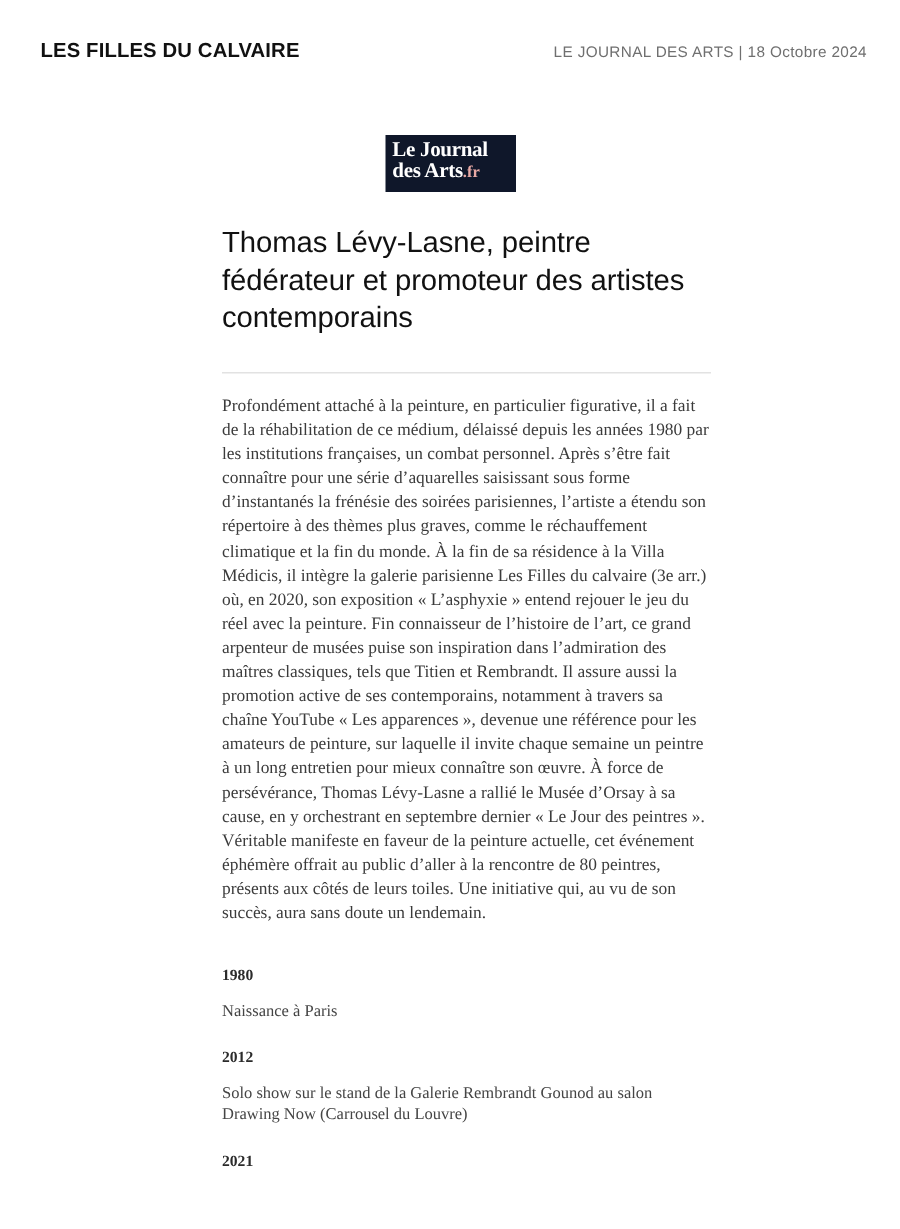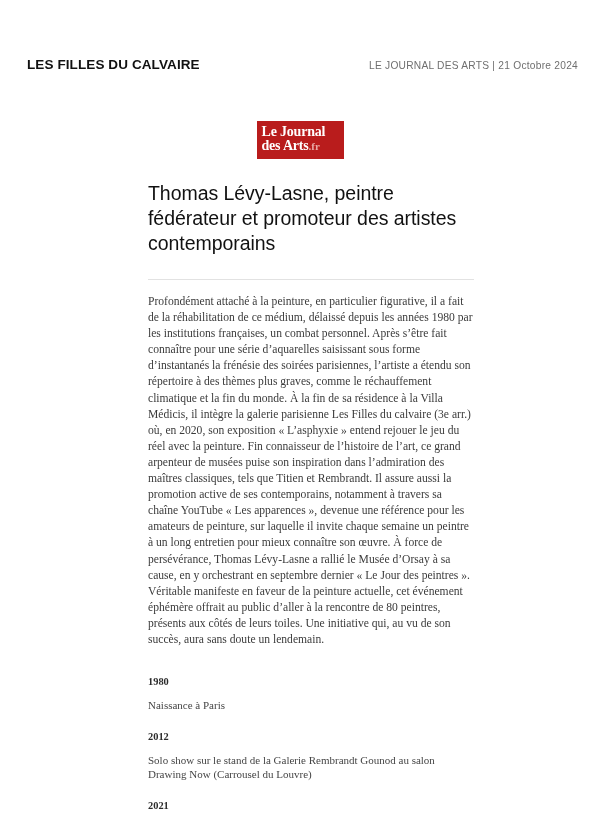--- a/index.html
+++ b/index.html
@@ -13,21 +13,20 @@
     font-family: "Liberation Sans", sans-serif;
     -webkit-font-smoothing: antialiased;
     overflow: hidden;
   }
 
   .page {
     position: relative;
     width: 600px;
     height: 780px;
     box-sizing: border-box;
-    margin-top: 31px;
   }
 
   
   .masthead {
     position: absolute;
     top: 26px;
     left: 27px;
     right: 22px;
     height: 20px;
     display: flex;
@@ -55,21 +54,21 @@
     position: absolute;
     top: 90px;
     left: 0;
     width: 600px;
     display: flex;
     justify-content: center;
   }
   .logo-box {
     width: 87px;
     height: 38px;
-    background: #b91c1c;
+    background: #0f172a;
     position: relative;
     overflow: hidden;
   }
   .logo-text {
     position: absolute;
     left: 5px;
     top: 4px;
     font-family: "Liberation Serif", serif;
     font-weight: bold;
     color: #ffffff;
@@ -152,21 +151,21 @@
     margin: 0;
   }
 </style>
 </head>
 <body>
 
 <div class="page">
 
   <div class="masthead">
     <div class="masthead-title">LES FILLES DU CALVAIRE</div>
-    <div class="masthead-source">LE JOURNAL DES ARTS | 21 Octobre 2024</div>
+    <div class="masthead-source">LE JOURNAL DES ARTS | 18 Octobre 2024</div>
   </div>
 
   <div class="logo-wrap">
     <div class="logo-box">
       <div class="logo-text">
         <span class="logo-line1">Le Journal</span>
         <span class="logo-line2"><span>des Arts</span><span class="logo-tld">.fr</span></span>
       </div>
     </div>
   </div>

